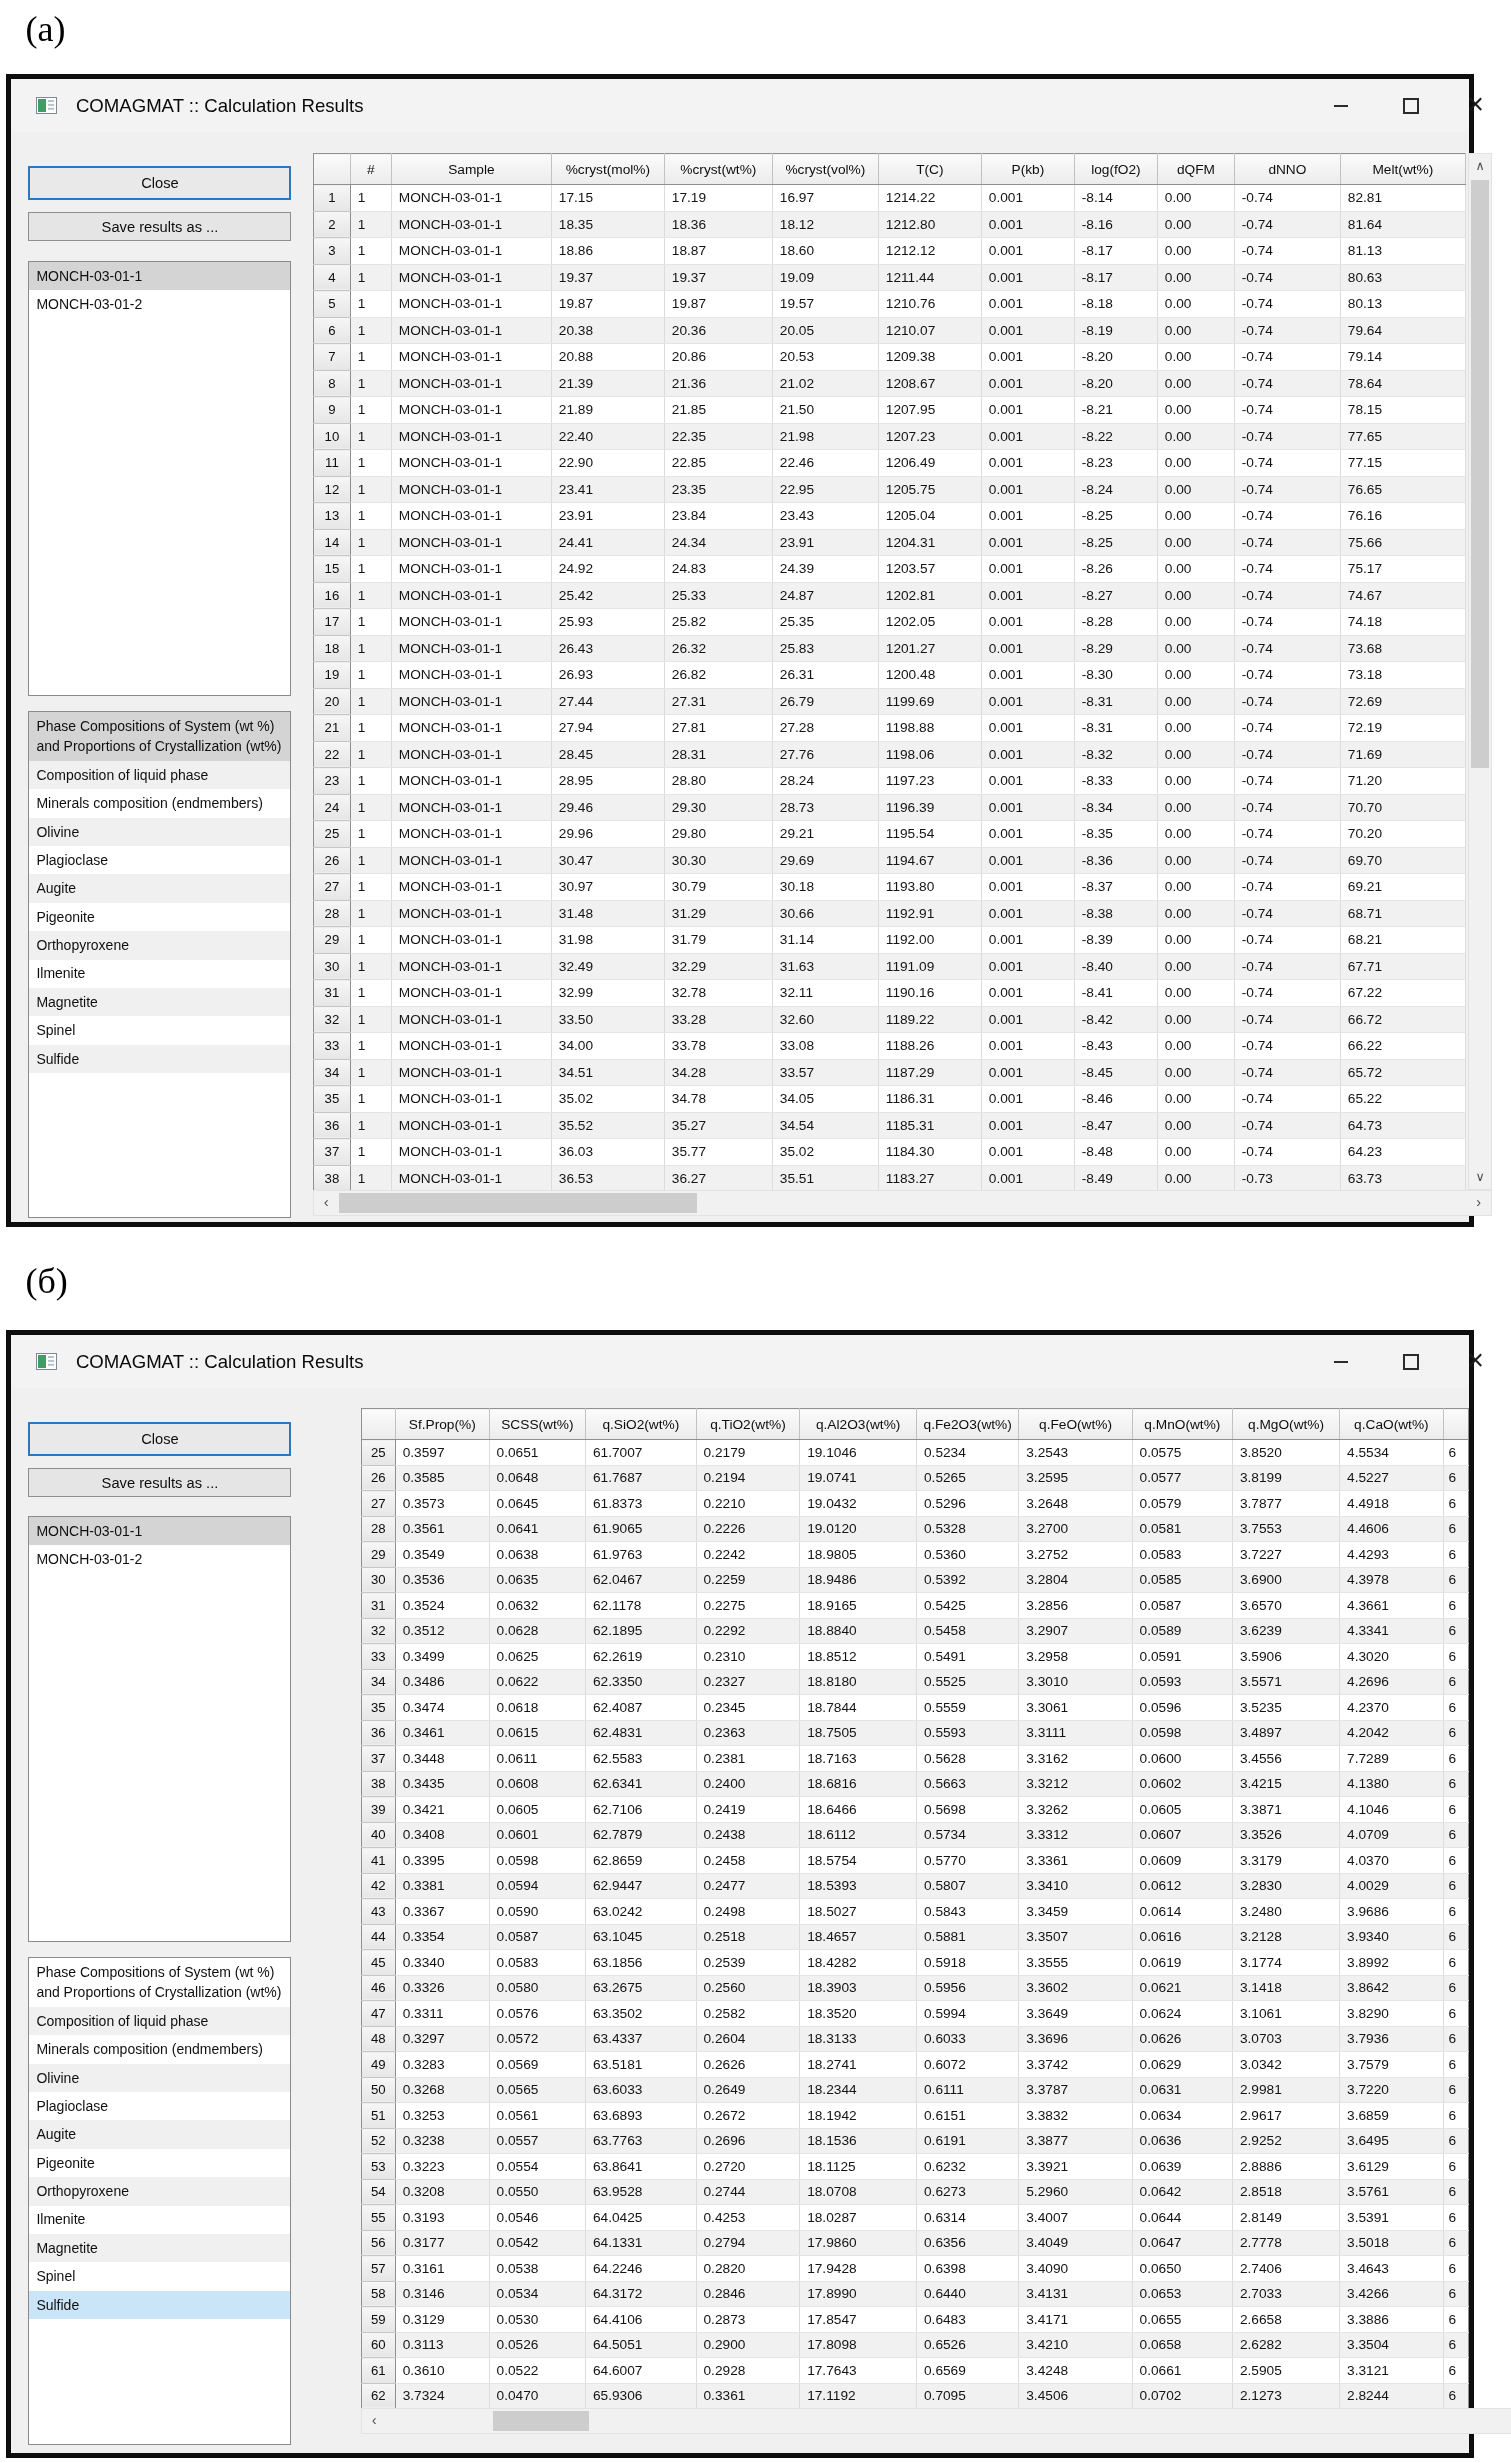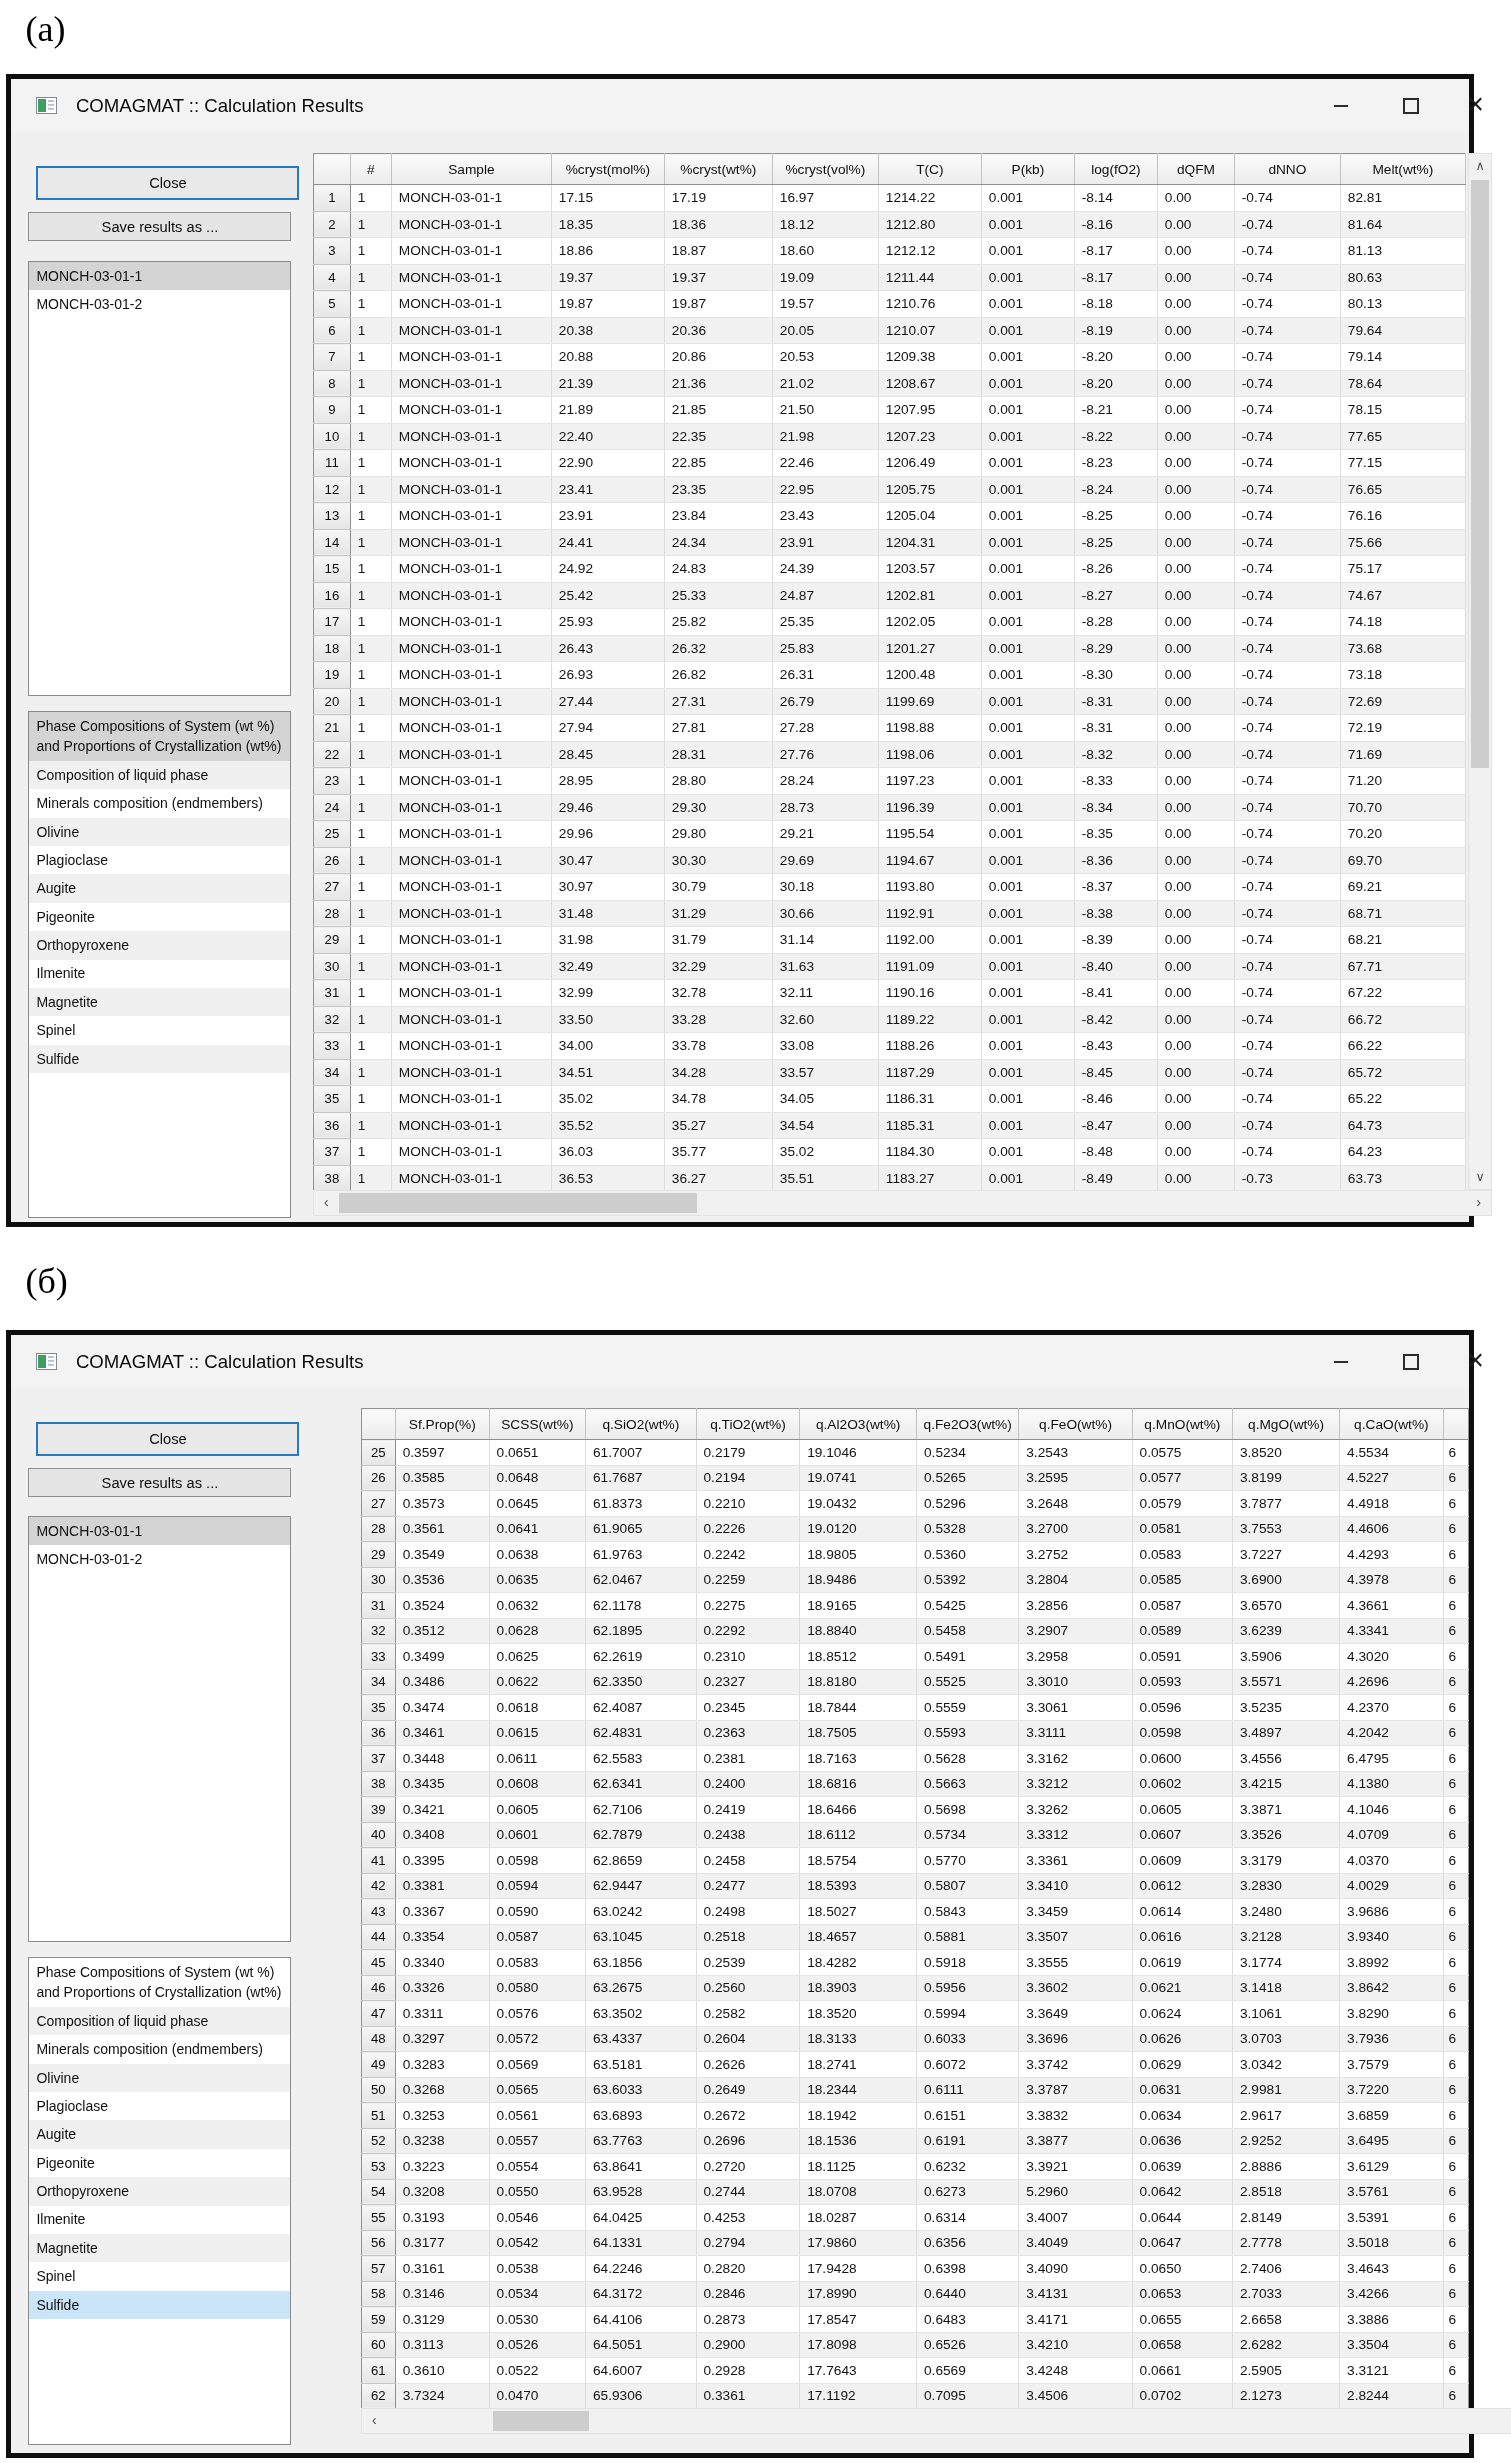--- a/index.html
+++ b/index.html
@@ -27,21 +27,21 @@
   .btn-min{left:1306px;} .btn-max{left:1376px;} .btn-close-x{left:1441px;}
   .btn-min::after{content:"";position:absolute;left:16.7px;top:15.7px;width:14.7px;height:2px;background:#2b2b2b;}
   .btn-max::after{content:"";position:absolute;left:15.7px;top:7.8px;width:12.7px;height:12.7px;border:2px solid #2b2b2b;}
   .btn-close-x::after{content:"×";position:absolute;left:0;top:0;width:100%;height:100%;
     font-size:29px;line-height:29px;text-align:center;color:#1c1c1c;}
   .btn{
     position:absolute;left:17.6px;width:263px;box-sizing:border-box;text-align:center;
     background:#e5e5e5;border:1px solid #8f8f8f;font-size:14.7px;color:#0e0e0e;
     font-family:"Liberation Sans",sans-serif;padding:0;
   }
-  .btn.focused{border:2px solid #2879bf;background:#e9e9e9;margin-left:8px;}
+  .btn.focused{border:2px solid #2879bf;background:#e9e9e9;}
   .close-btn{top:87px;height:34px;}
   .save-btn{top:133px;height:29px;}
   .listbox{position:absolute;left:17.6px;width:263px;box-sizing:border-box;
     background:#fff;border:1px solid #8a8a8a;overflow:hidden;}
   .win-a .file-list{top:182px;height:435px;}
   .win-b .file-list{top:181px;height:426px;}
   .win-a .phase-list{top:632px;height:507px;}
   .win-b .phase-list{top:622px;height:488px;}
   .lb-item{font-size:14px;line-height:20.6px;padding:3.9px 6.9px;color:#101010;}
   .phase-list .lb-item:nth-child(even){background:#f0f0f0;}
@@ -936,21 +936,21 @@
             <th class="rownum">37</th>
             <td>0.3448</td>
             <td>0.0611</td>
             <td>62.5583</td>
             <td>0.2381</td>
             <td>18.7163</td>
             <td>0.5628</td>
             <td>3.3162</td>
             <td>0.0600</td>
             <td>3.4556</td>
-            <td>6.4795</td>
+            <td>7.7289</td>
             <td class="sliver">6</td>
           </tr>
           <tr>
             <th class="rownum">38</th>
             <td>0.3435</td>
             <td>0.0608</td>
             <td>62.6341</td>
             <td>0.2400</td>
             <td>18.6816</td>
             <td>0.5663</td>

